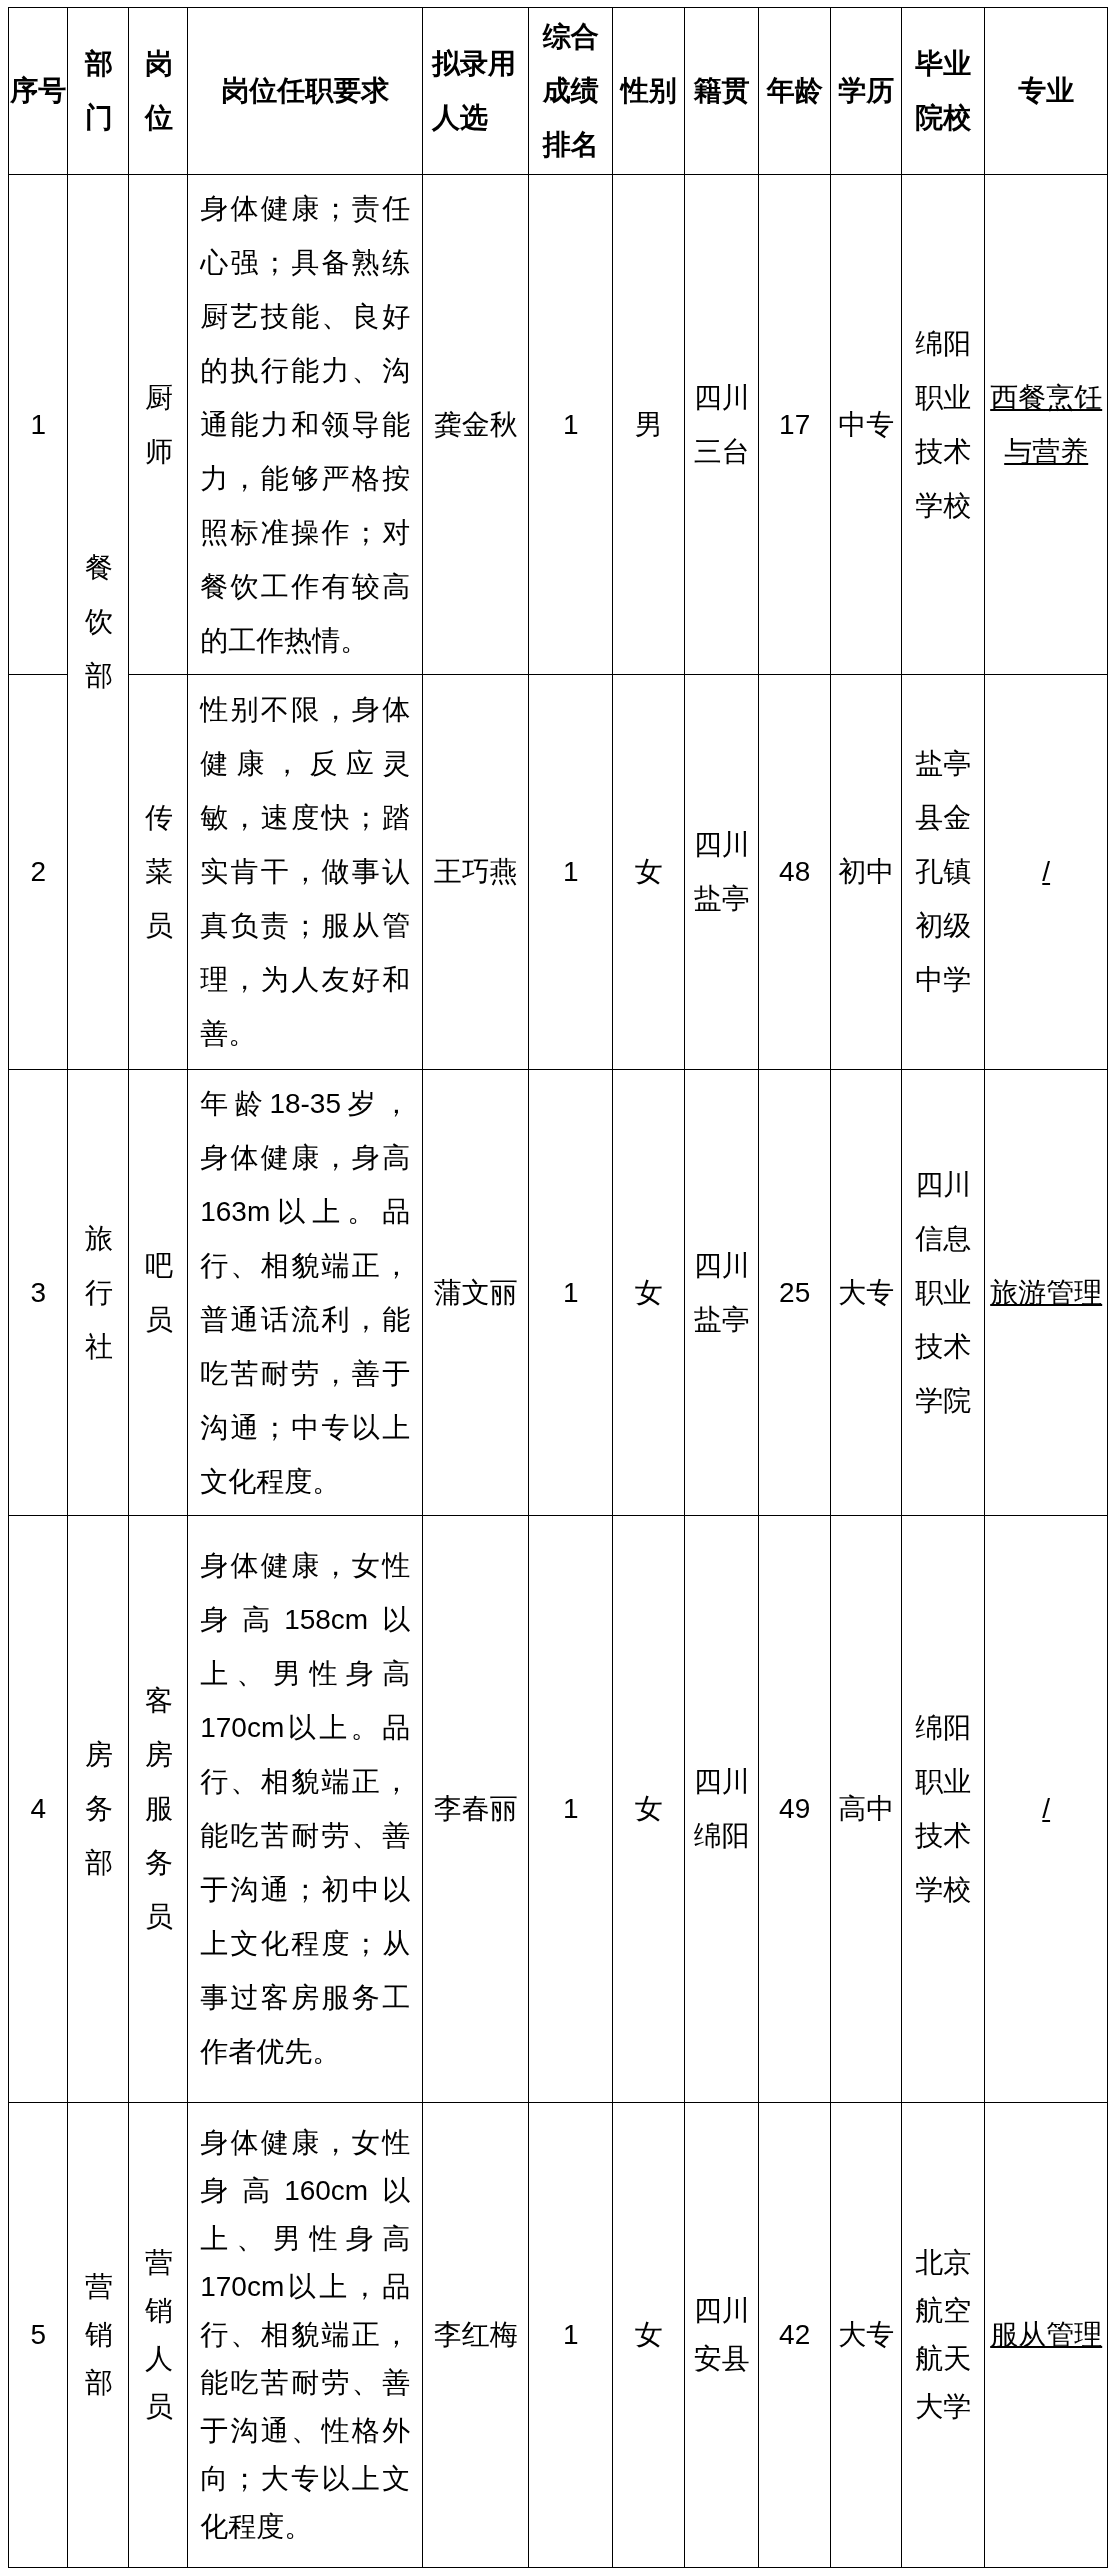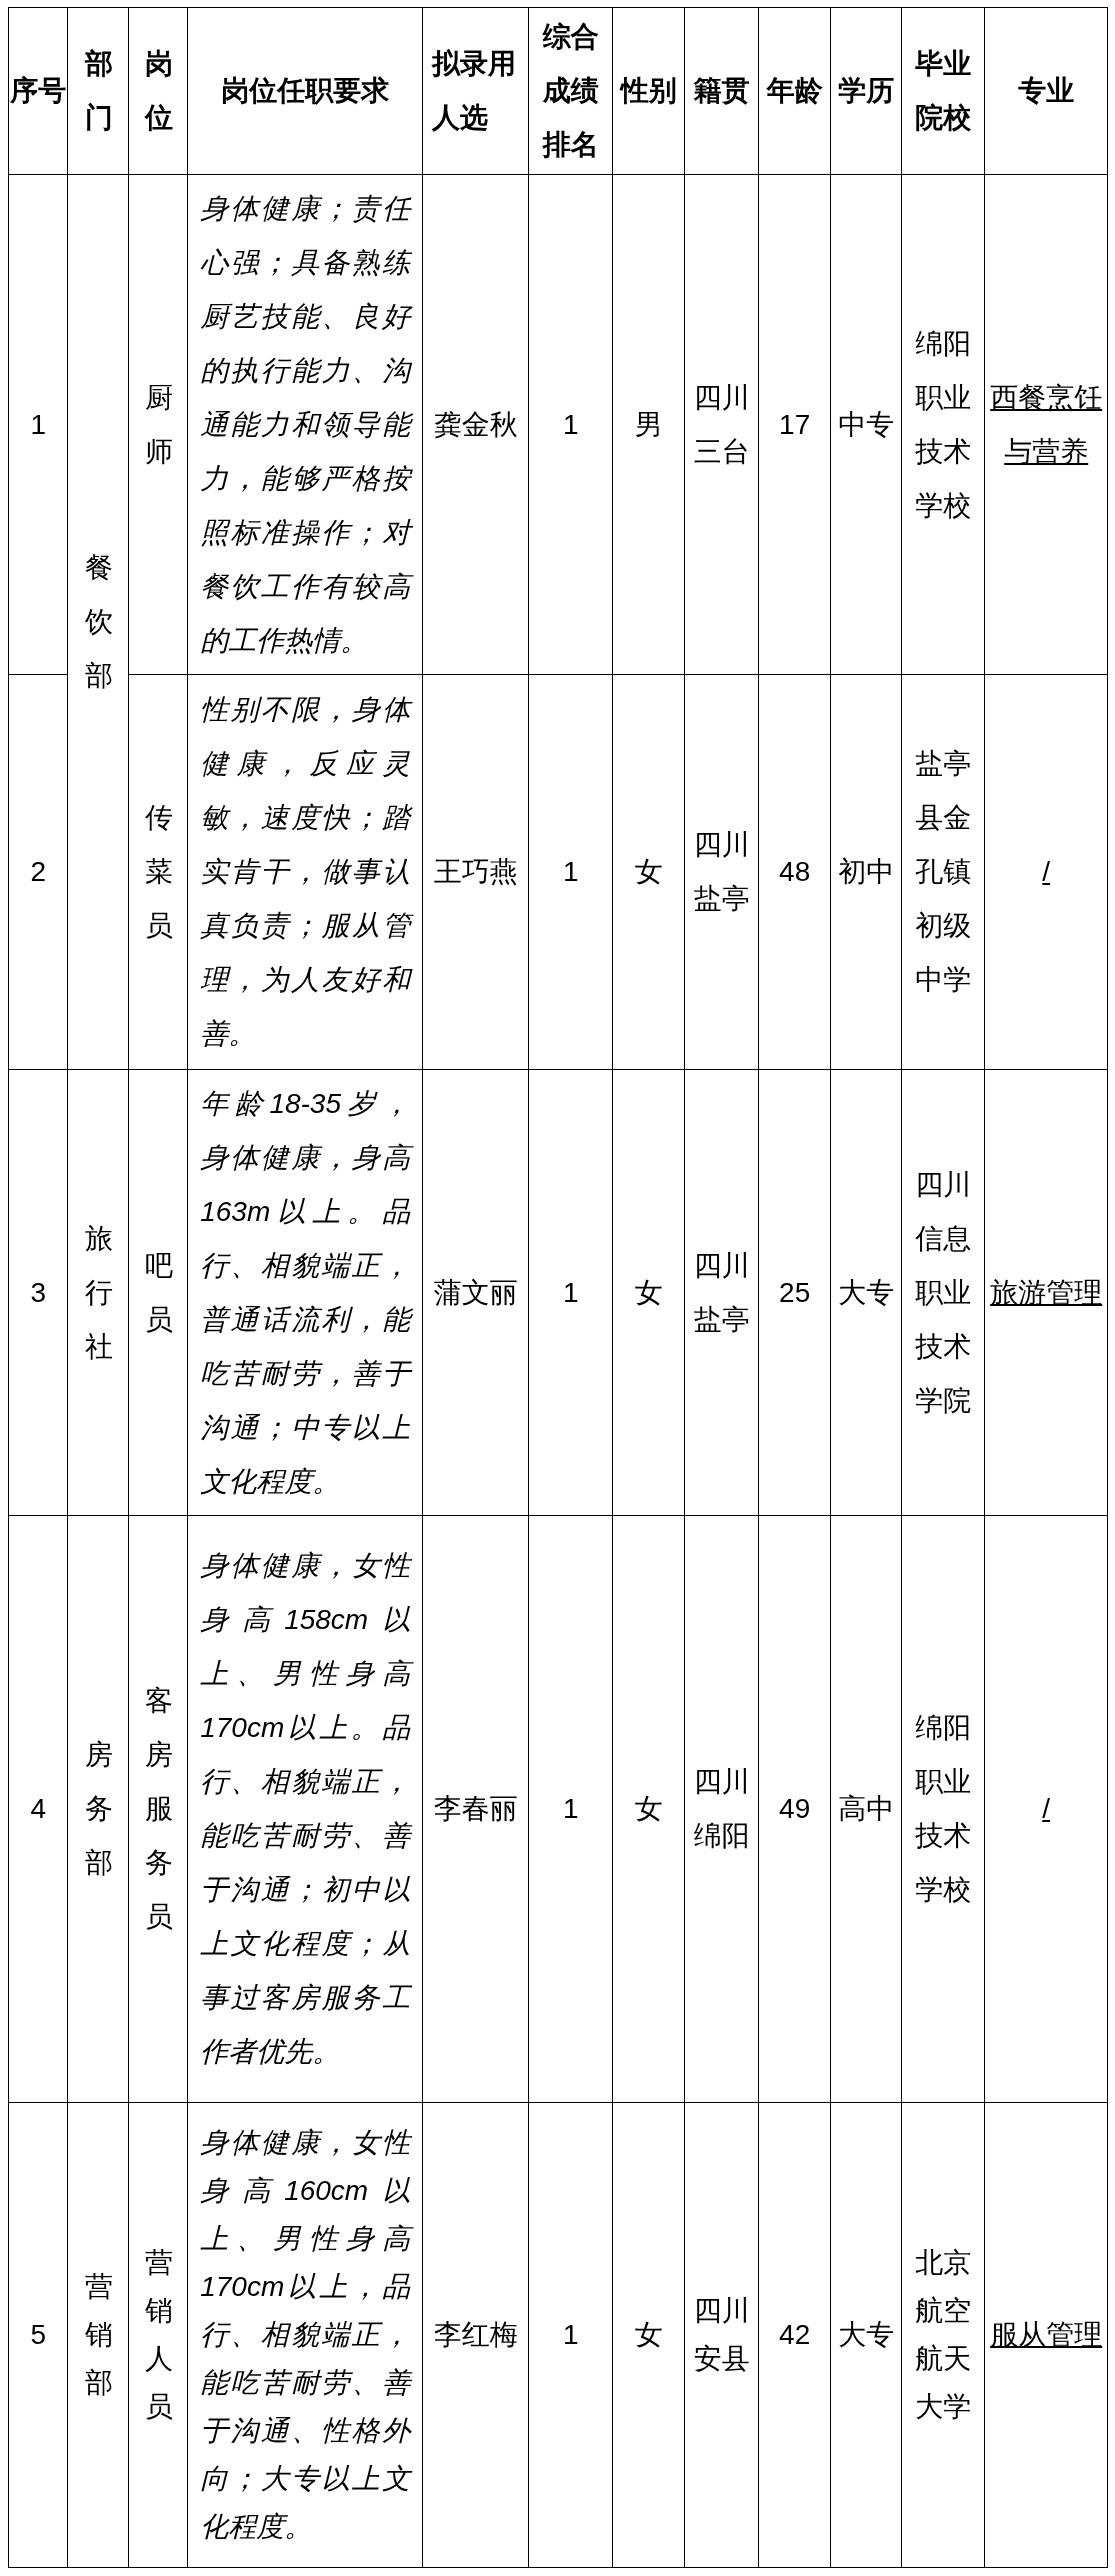--- a/index.html
+++ b/index.html
@@ -26,21 +26,20 @@
   }
   .roster th{font-weight:bold;}
   
   .v1{display:inline-block;width:1.06em;word-break:break-all;text-align:right;}
   .v2{display:inline-block;width:2.1em;word-break:break-all;text-align:center;}
   .v3{display:inline-block;width:3.12em;word-break:break-all;text-align:left;}
   .nw{white-space:nowrap;text-align:right;}
   td.req{
     text-align:justify;
     padding:0 12px;
-    font-style:italic;
   }
   td.major{padding:0 1.5px;text-decoration:underline;}
   tr.hdr{height:167px;}
   tr.r1{height:500px;}
   tr.r2{height:395px;}
   tr.r3{height:446px;}
   tr.r4{height:587px;}
   tr.r5{height:465px;}
   tr.r5 td{line-height:48px;}
 </style>

